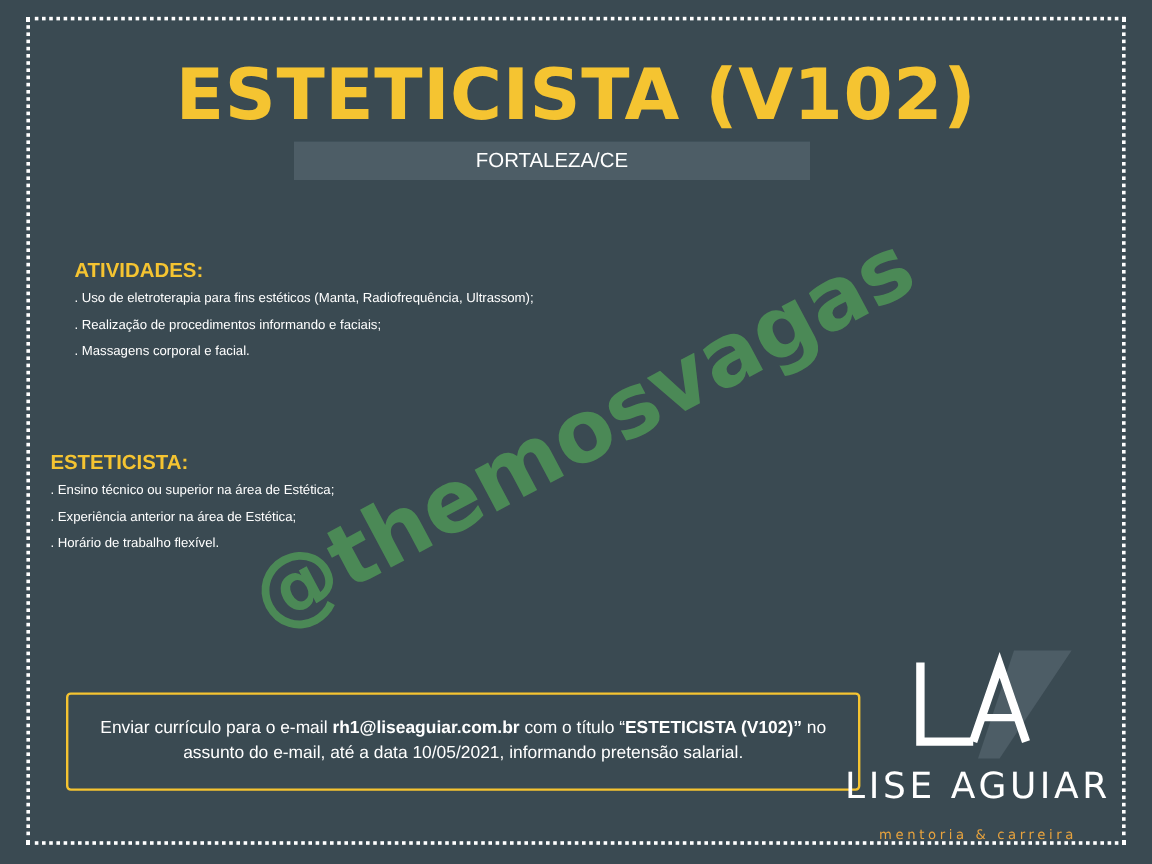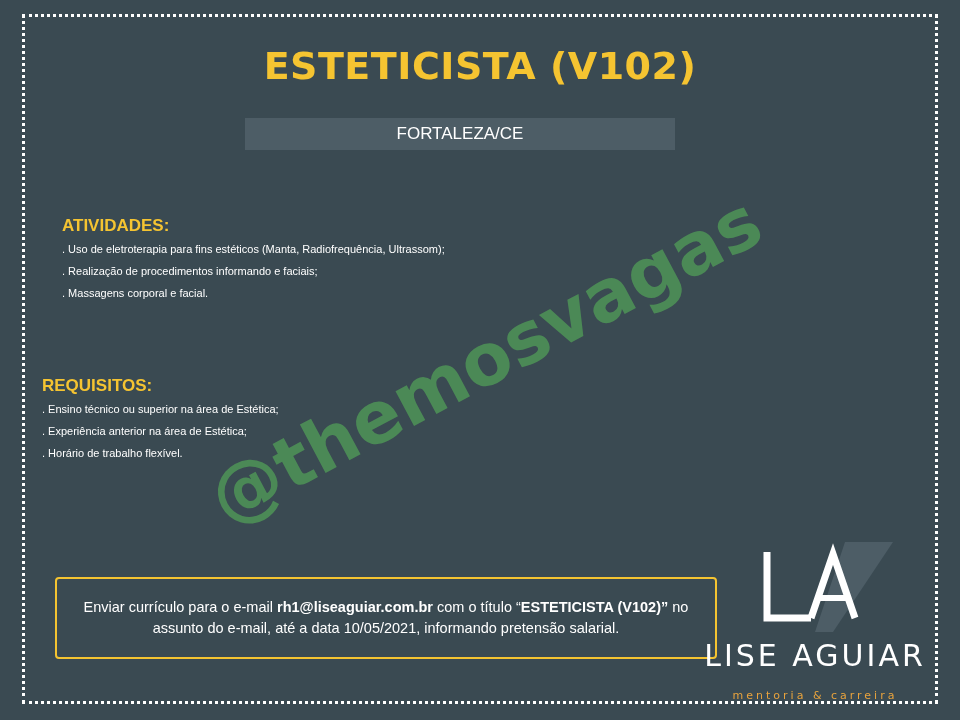--- a/index.html
+++ b/index.html
@@ -31,21 +31,21 @@
     border: 3px dotted #ffffff;
     pointer-events: none;
   }
   
   #title {
     position: absolute;
     left: 0;
     top: 44px;
     width: 960px;
     text-align: center;
-    font-size: 38px;
+    font-size: 59px;
     font-weight: bold;
     letter-spacing: 0.5px;
     color: #f5c431;
     font-family: "DejaVu Sans", sans-serif;
   }
   #location-bar {
     position: absolute;
     left: 245px;
     top: 118px;
     width: 430px;
@@ -159,21 +159,21 @@
     <span>FORTALEZA/CE</span>
   </div>
 
   <div class="section-head" id="atividades-head">ATIVIDADES:</div>
   <div id="atividades-list">
     <div class="list-line">. Uso de eletroterapia para fins estéticos (Manta, Radiofrequência, Ultrassom);</div>
     <div class="list-line">. Realização de procedimentos informando e faciais;</div>
     <div class="list-line">. Massagens corporal e facial.</div>
   </div>
 
-  <div class="section-head" id="requisitos-head">REQUISITOS:</div>
+  <div class="section-head" id="requisitos-head">ESTETICISTA:</div>
   <div id="requisitos-list">
     <div class="list-line">. Ensino técnico ou superior na área de Estética;</div>
     <div class="list-line">.  Experiência anterior na área de Estética;</div>
     <div class="list-line">. Horário de trabalho flexível.</div>
   </div>
 
   <div id="watermark">@themosvagas</div>
 
   <div id="footer-box">
     <div id="footer-text">

